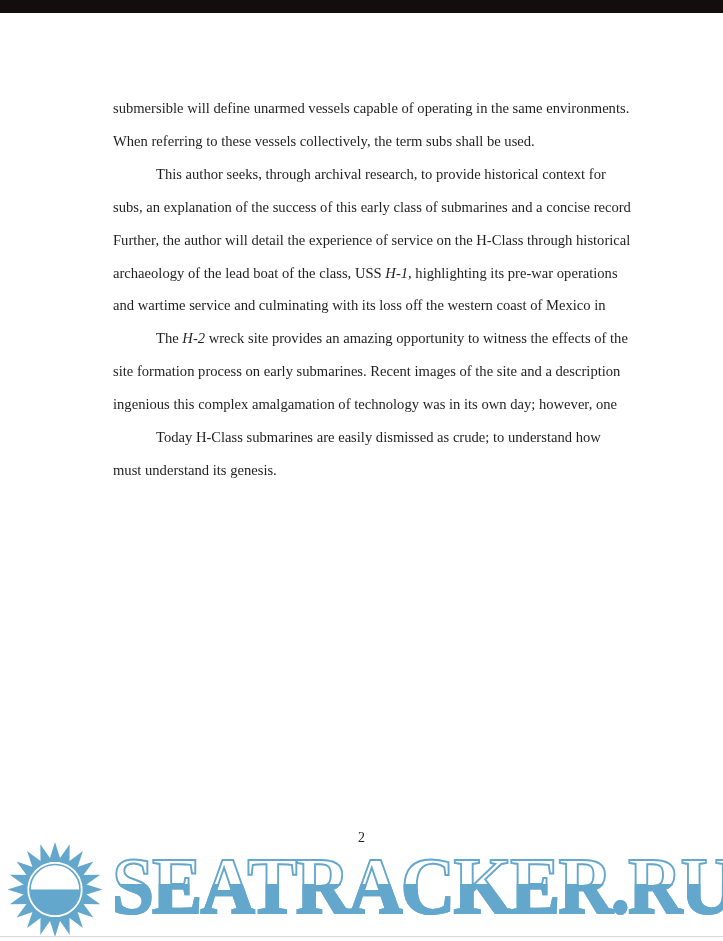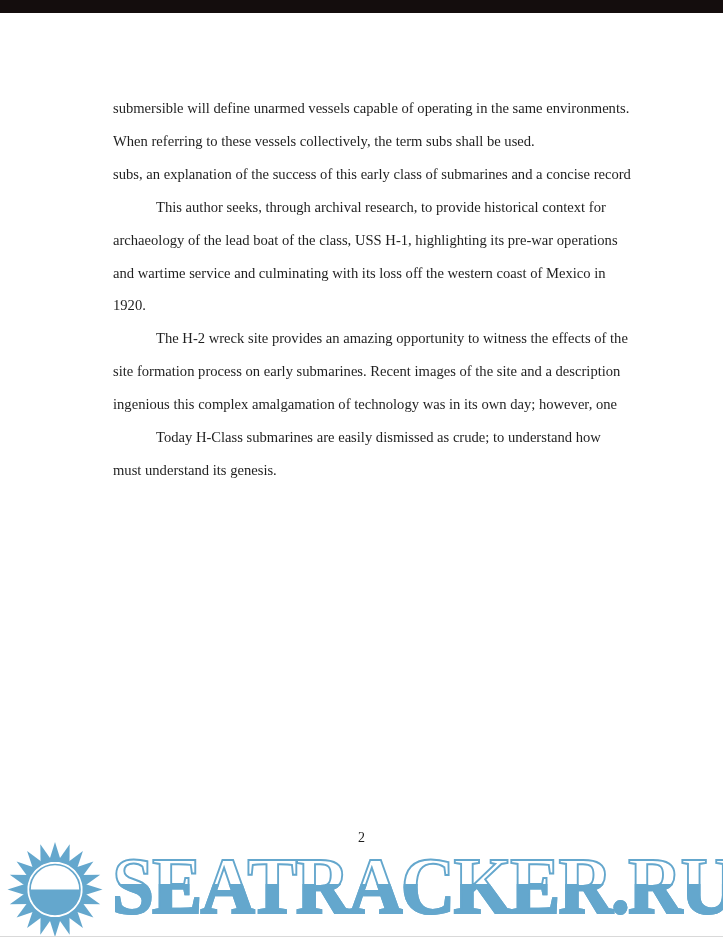--- a/index.html
+++ b/index.html
@@ -29,21 +29,21 @@
   .text-block {
     position: absolute;
     left: 113px; top: 92px;
     width: 520px;
     color: var(--text, #1f1f1f);
     font-size: 14.6px;
     line-height: 32.9px;
   }
   .line { white-space: nowrap; }
   .line.indent { padding-left: 43px; }
-  .it { }
+  .it { font-style: italic; }
   .page-number {
     position: absolute;
     left: 0; top: 830px;
     width: 100%;
     text-align: center;
     font-size: 14px;
     color: var(--text, #1f1f1f);
   }
   .watermark {
     position: absolute;
@@ -85,25 +85,25 @@
 </head>
 <body>
 
 <div class="page">
 
   <div class="top-bar"></div>
 
   <div class="text-block">
       <div class="line"><span>submersible will define unarmed vessels capable of operating in the same environments.</span></div>
       <div class="line"><span>When referring to these vessels collectively, the term subs shall be used.</span></div>
+      <div class="line indent"><span>This author seeks, through archival research, to provide historical context for</span></div>
       <div class="line"><span>subs, an explanation of the success of this early class of submarines and a concise record</span></div>
-      <div class="line indent"><span>This author seeks, through archival research, to provide historical context for</span></div>
+      <div class="line"><span>Further, the author will detail the experience of service on the H-Class through historical</span></div>
       <div class="line"><span>archaeology of the lead boat of the class, USS </span><span class="it">H-1,</span><span> highlighting its pre-war operations</span></div>
       <div class="line"><span>and wartime service and culminating with its loss off the western coast of Mexico in</span></div>
-      <div class="line"><span>1920.</span></div>
       <div class="line indent"><span>The </span><span class="it">H-2</span><span> wreck site provides an amazing opportunity to witness the effects of the</span></div>
       <div class="line"><span>site formation process on early submarines. Recent images of the site and a description</span></div>
       <div class="line"><span>ingenious this complex amalgamation of technology was in its own day; however, one</span></div>
       <div class="line indent"><span>Today H-Class submarines are easily dismissed as crude; to understand how</span></div>
       <div class="line"><span>must understand its genesis.</span></div>
     </div>
 
   <div class="page-number">2</div>
 
   <div class="watermark">

